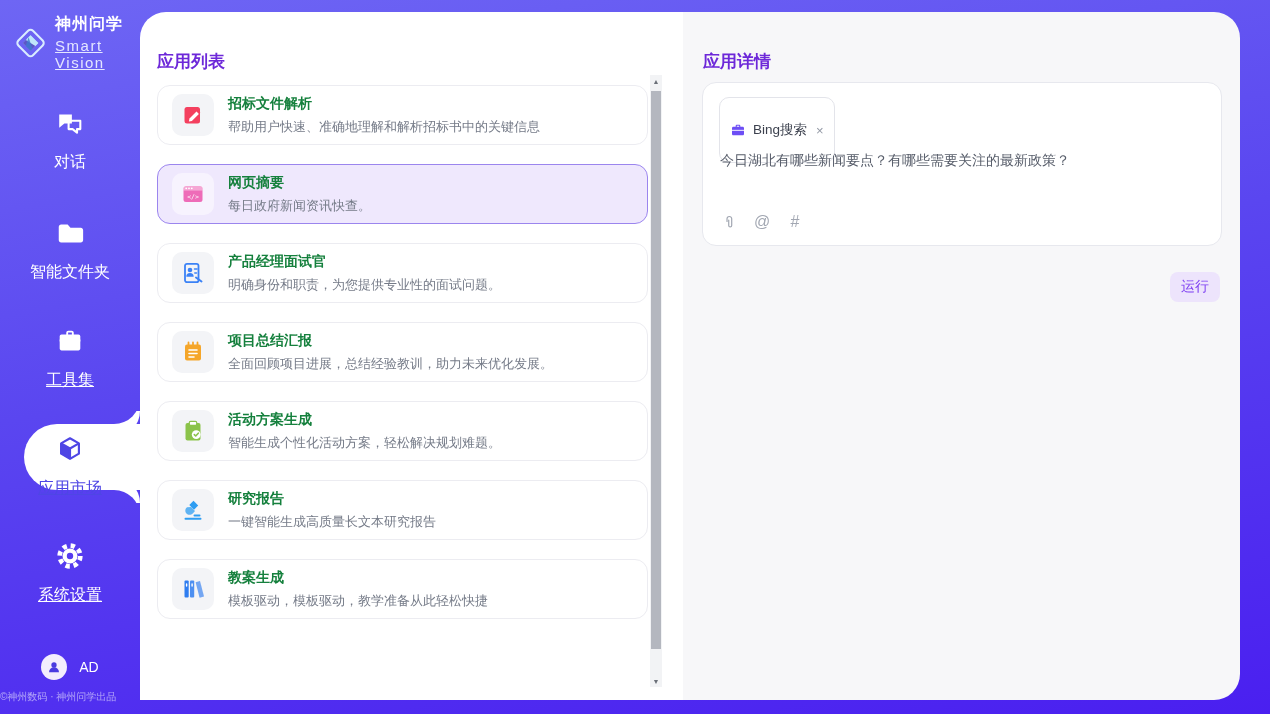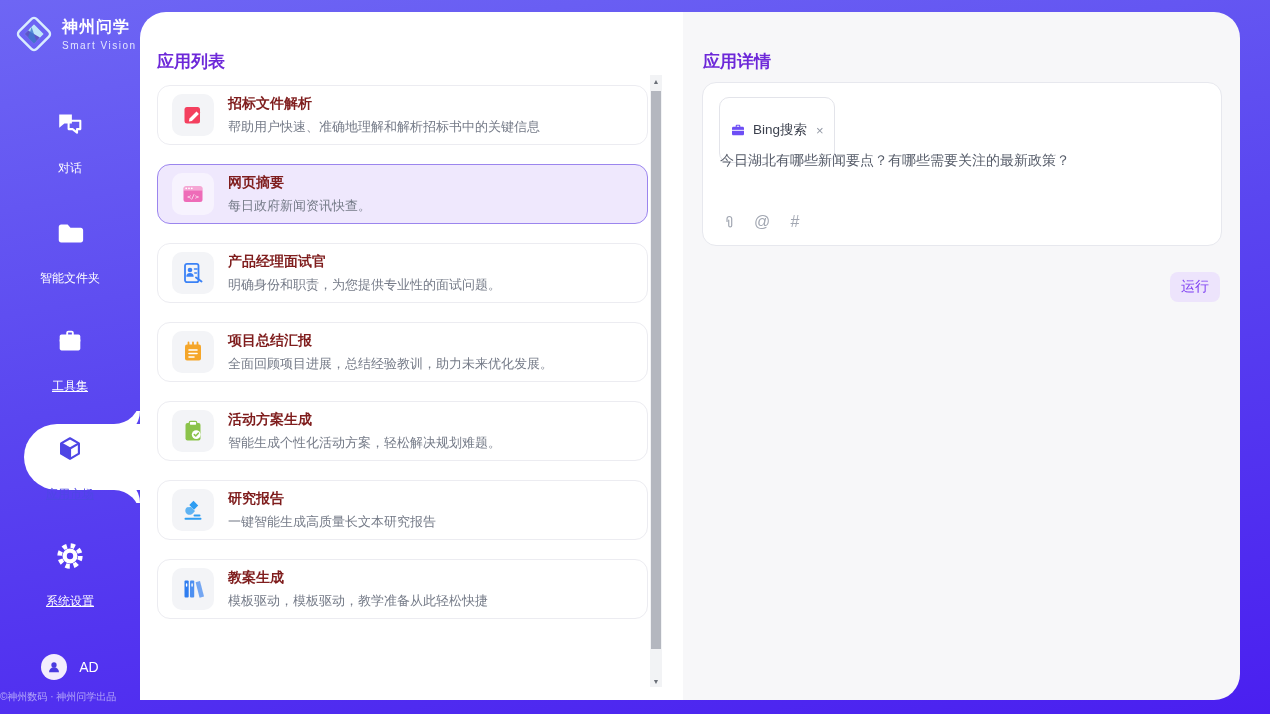--- a/index.html
+++ b/index.html
@@ -8,26 +8,26 @@
     font-family:"Liberation Sans","DejaVu Sans",sans-serif;
     background:linear-gradient(170deg,#6e66f4 0%,#5a46f0 45%,#4a1ff0 100%);
     position:relative; color:#1f2430;
   }
 
   
   .sidebar { position:absolute; left:0; top:0; width:140px; height:714px; z-index:3; }
   .logo { position:absolute; top:14px; left:14px; display:flex; align-items:center; gap:8px; }
   .logo svg { width:40px; height:40px; }
   .logo-text .t1 { color:#fff; font-size:16px; font-weight:bold; letter-spacing:1px; }
-  .logo-text .t2 { color:#e4e6ff; font-size:10px; letter-spacing:1.5px; margin-top:2px; }
+  .logo-text .t2 { color:#e4e6ff; font-size:15px; letter-spacing:1.5px; margin-top:2px;text-decoration:underline; }
 
   .nav-item { position:absolute; left:0; width:140px; text-align:center; cursor:pointer; z-index:4; }
   .nav-icon { display:inline-block; width:30px; height:30px; color:#fff; }
   .nav-icon svg { width:30px; height:30px; display:block; }
-  .nav-label { display:block; margin-top:18px; font-size:12px; color:#fff; }
+  .nav-label { display:block; margin-top:10px; font-size:16px; color:#fff; }
   .nav-item.underline .nav-label { text-decoration:underline; }
   .nav-item.active .nav-icon, .nav-item.active .nav-label { color:#4f46e5; }
 
   .active-tab { position:absolute; left:24px; top:424px; width:116px; height:66px; background:#fff;
     border-radius:33px 0 0 33px; z-index:2; }
   .active-tab::before { content:""; position:absolute; right:0; top:-26px; width:26px; height:26px;
     background:transparent; border-bottom-right-radius:26px; box-shadow:0 13px 0 0 #fff; }
   .active-tab::after { content:""; position:absolute; right:0; bottom:-26px; width:26px; height:26px;
     background:transparent; border-top-right-radius:26px; box-shadow:0 -13px 0 0 #fff; }
 
@@ -48,21 +48,21 @@
   .app-card { position:relative; height:60px; margin-bottom:19px; background:#fff;
     border:1px solid #ececf1; border-radius:13px; display:flex; align-items:center;
     padding:0 14px; gap:14px; cursor:pointer; }
   .app-card.selected { background:#efe8fd; border:1.5px solid #9b85ee; }
   .app-icon-box { width:42px; height:42px; border-radius:10px; background:#f3f4f7;
     display:flex; align-items:center; justify-content:center; flex:0 0 42px; }
   .app-card.selected .app-icon-box { background:#f7f3fe; }
   .app-icon { width:24px; height:24px; }
   .app-icon svg { width:24px; height:24px; display:block; }
   .app-text { min-width:0; }
-  .app-name { font-size:14px; font-weight:bold; color:#7f1d1d; margin-bottom:5px; }
+  .app-name { font-size:14px; font-weight:bold; color:#15803d; margin-bottom:5px; }
   .app-desc { font-size:13px; color:#757b88; white-space:nowrap; }
 
   
   .scrollbar { position:absolute; left:510px; top:63px; width:12px; height:612px; background:#f2f3f5; }
   .sb-arrow { position:absolute; left:0; width:12px; height:12px; color:#6b7078; font-size:7px;
     display:flex; align-items:center; justify-content:center; cursor:pointer; }
   .sb-up { top:0; } .sb-down { bottom:0; }
   .sb-thumb { position:absolute; left:1px; top:16px; width:10px; height:558px; background:#b4b7bf; cursor:grab; }
 
   

